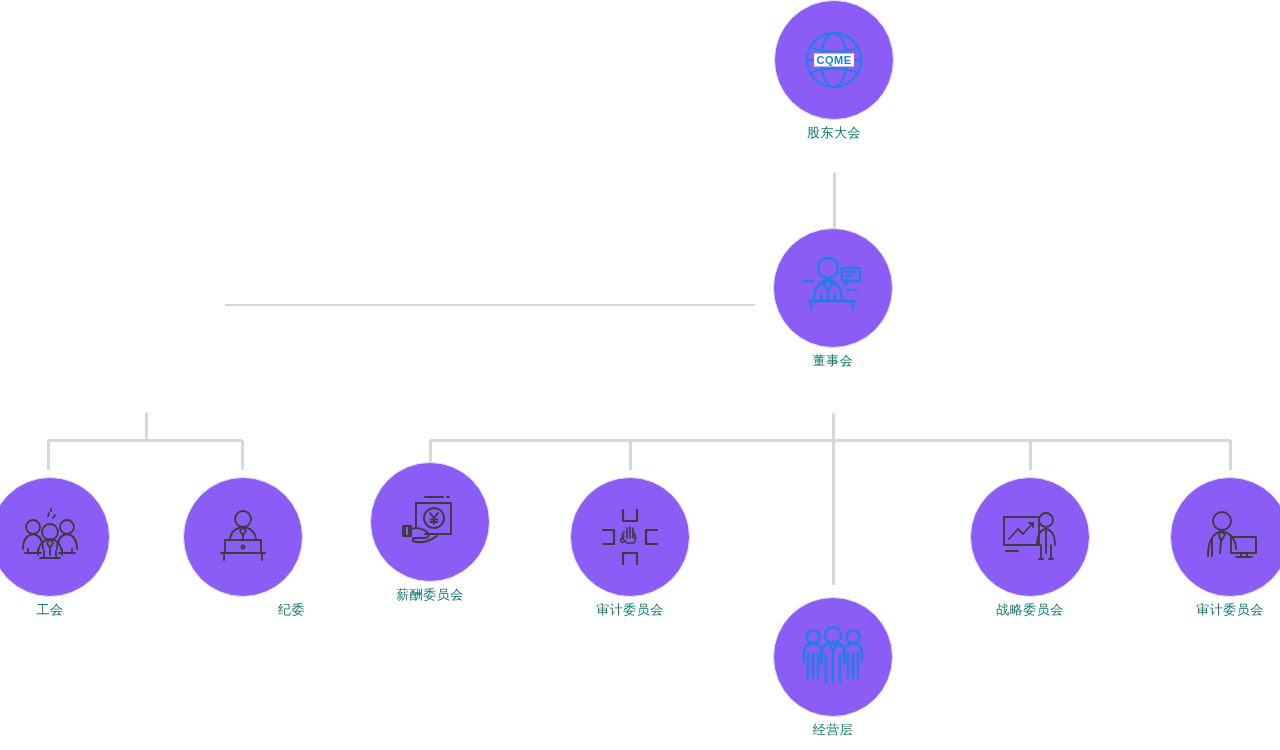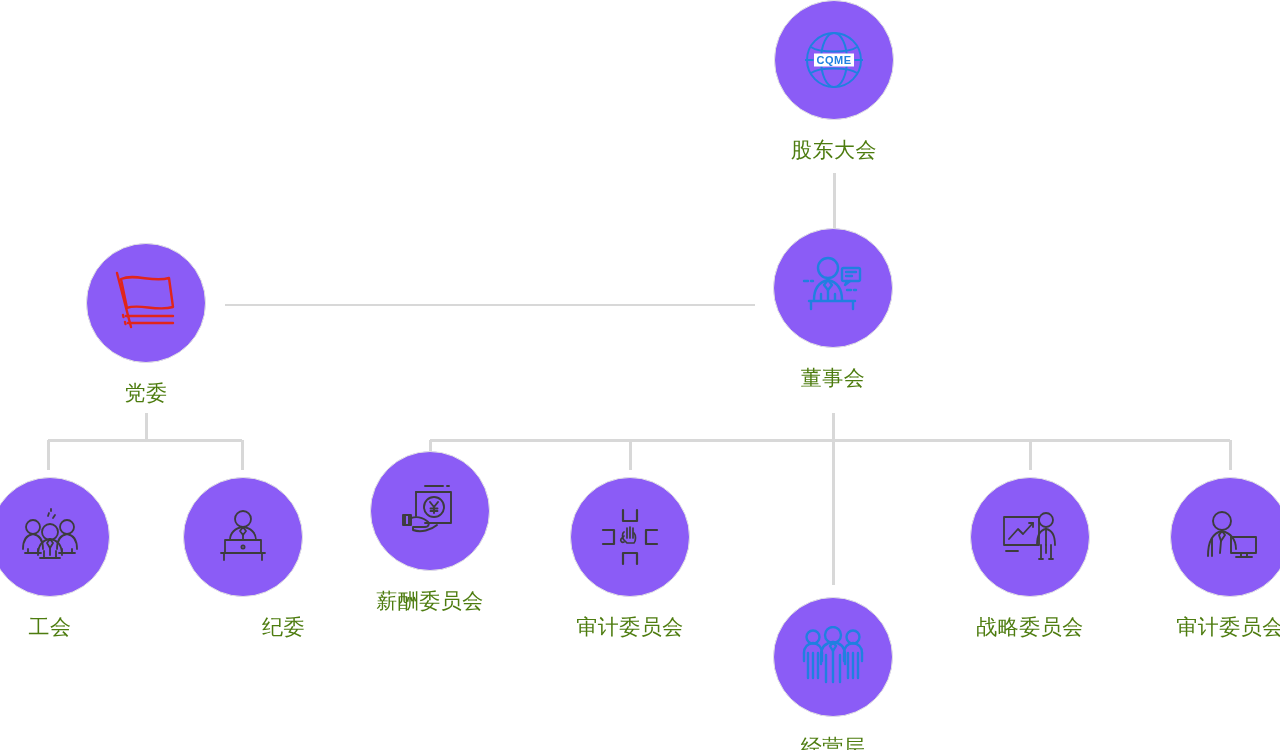--- a/index.html
+++ b/index.html
@@ -42,24 +42,24 @@
     box-sizing: border-box;
     margin: 0 auto;
     display: flex;
     align-items: center;
     justify-content: center;
   }
   .node-circle svg {
     display: block;
   }
   .node-label {
-    margin-top: 21px;
-    font-size: 21px;
+    margin-top: 4px;
+    font-size: 13px;
     line-height: 18px;
-    color: #4d7c0f;
+    color: #0f766e;
     letter-spacing: 0.5px;
     white-space: nowrap;
   }
 </style>
 </head>
 <body>
 
 <div id="chart-root">
 
   <svg id="connector-layer" width="1280" height="750" viewBox="0 0 1280 750">
@@ -119,34 +119,20 @@
           <path d="M49 20 L59 20 M49 24 L55 24"></path>
           <path d="M50 29 L48 33 L53 29"></path>
           <path d="M7 29 L11 29 M14 29 L16 29"></path>
           <path d="M50 38 L54 38 M57 38 L59 38"></path>
         </g>
       </svg>
     </div>
     <div class="node-label">董事会</div>
   </div>
 
-  <div class="org-node" style="left:146px; top:243px;">
-    <div class="node-circle">
-      <svg width="74" height="68" viewBox="0 0 74 68">
-        <g fill="none" stroke="#e1251b" stroke-width="2.4" stroke-linecap="round" stroke-linejoin="round">
-          <path d="M8 4 L22 58"></path>
-          <path d="M12 10 C26 4 44 14 60 9 L64 38 C48 43 30 34 18 39 Z"></path>
-          <path d="M17 47 L64 47"></path>
-          <path d="M19 54 L64 54"></path>
-          <path d="M14 46 L14.5 48 M16 53 L16.5 55"></path>
-        </g>
-      </svg>
-    </div>
-    <div class="node-label">党委</div>
-  </div>
 
   <div class="org-node" style="left:50px; top:477px;">
     <div class="node-circle">
       <svg width="64" height="64" viewBox="0 0 64 64">
         <g fill="none" stroke="#3c3c3c" stroke-width="1.8" stroke-linecap="round" stroke-linejoin="round">
           <circle cx="15" cy="22" r="7"></circle>
           <path d="M5 44 C5 35 9 30 15 29 C21 30 25 35 25 44"></path>
           <circle cx="49" cy="22" r="7"></circle>
           <path d="M39 44 C39 35 43 30 49 29 C55 30 59 35 59 44"></path>
           <circle cx="32" cy="27" r="8"></circle>
@@ -175,21 +161,21 @@
           <path d="M12 33 L48 33 L48 46 L12 46 Z"></path>
           <circle cx="30" cy="40" r="1.6"></circle>
           <path d="M8 46 L52 46"></path>
           <path d="M11 46 L11 53 M49 46 L49 53"></path>
         </g>
       </svg>
     </div>
     <div class="node-label">纪委</div>
   </div>
 
-  <div class="org-node" style="left:430px; top:451px;">
+  <div class="org-node" style="left:430px; top:462px;">
     <div class="node-circle">
       <svg width="62" height="56" viewBox="0 0 62 56">
         <g fill="none" stroke="#3c3c3c" stroke-width="1.9" stroke-linecap="round" stroke-linejoin="round">
           <path d="M17 9 L52 9 L52 40 L26 40"></path>
           <path d="M17 9 L17 33"></path>
           <path d="M26 3 L44 3 M48 3 L50 3"></path>
           <circle cx="35" cy="24" r="10"></circle>
           <path d="M31 19 L35 24 L39 19 M35 24 L35 30 M31.5 25.5 L38.5 25.5 M31.5 28 L38.5 28"></path>
           <path d="M4 32 L12 32 L12 42 L4 42 Z"></path>
           <path d="M6 32 L6 42 M10 32 L10 42"></path>

